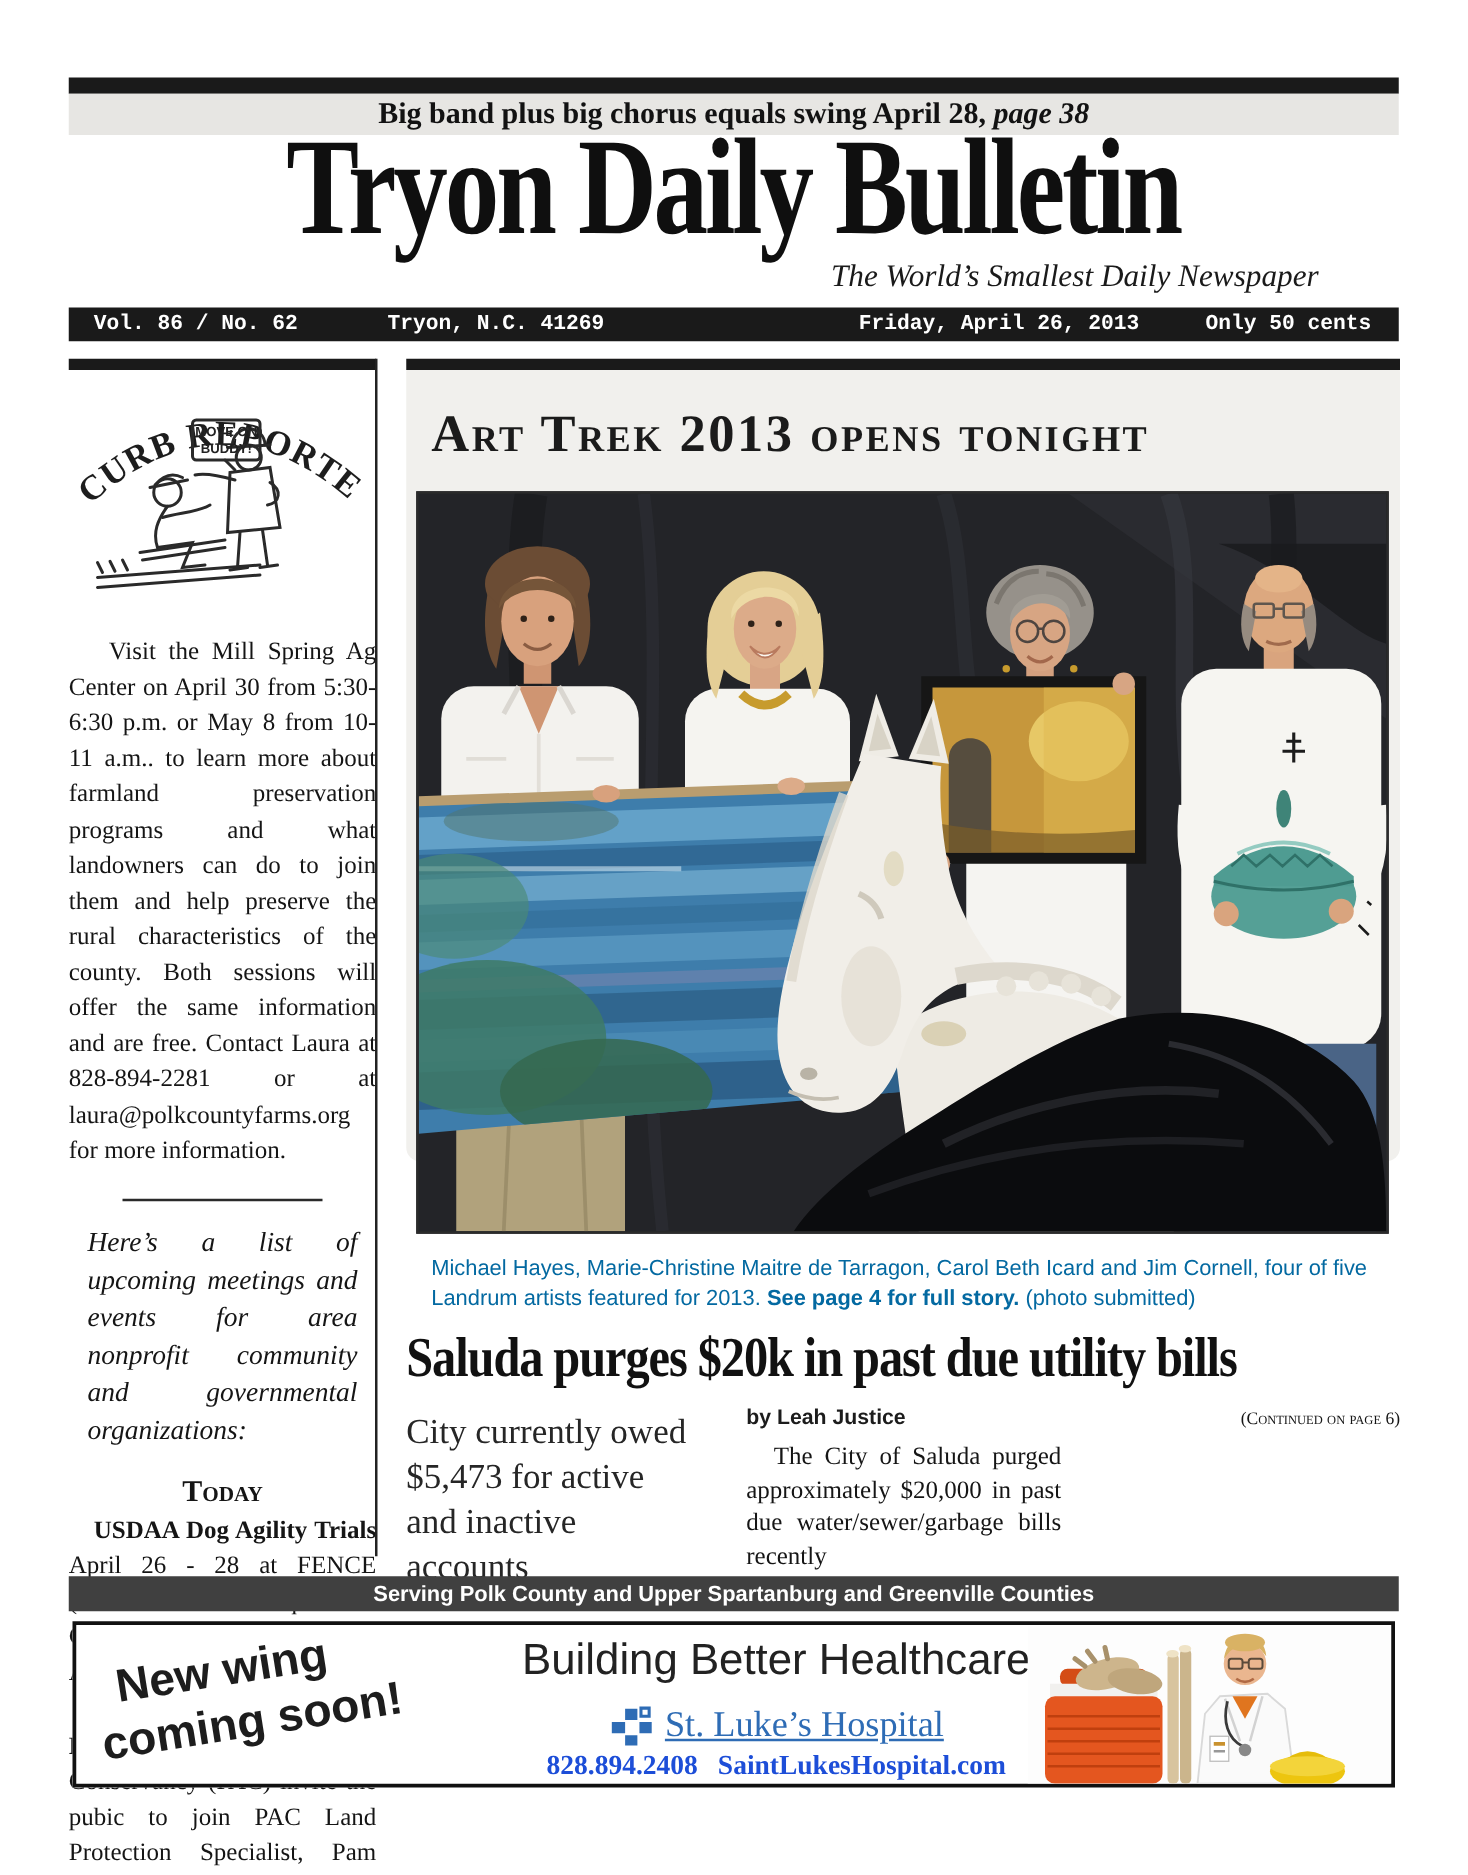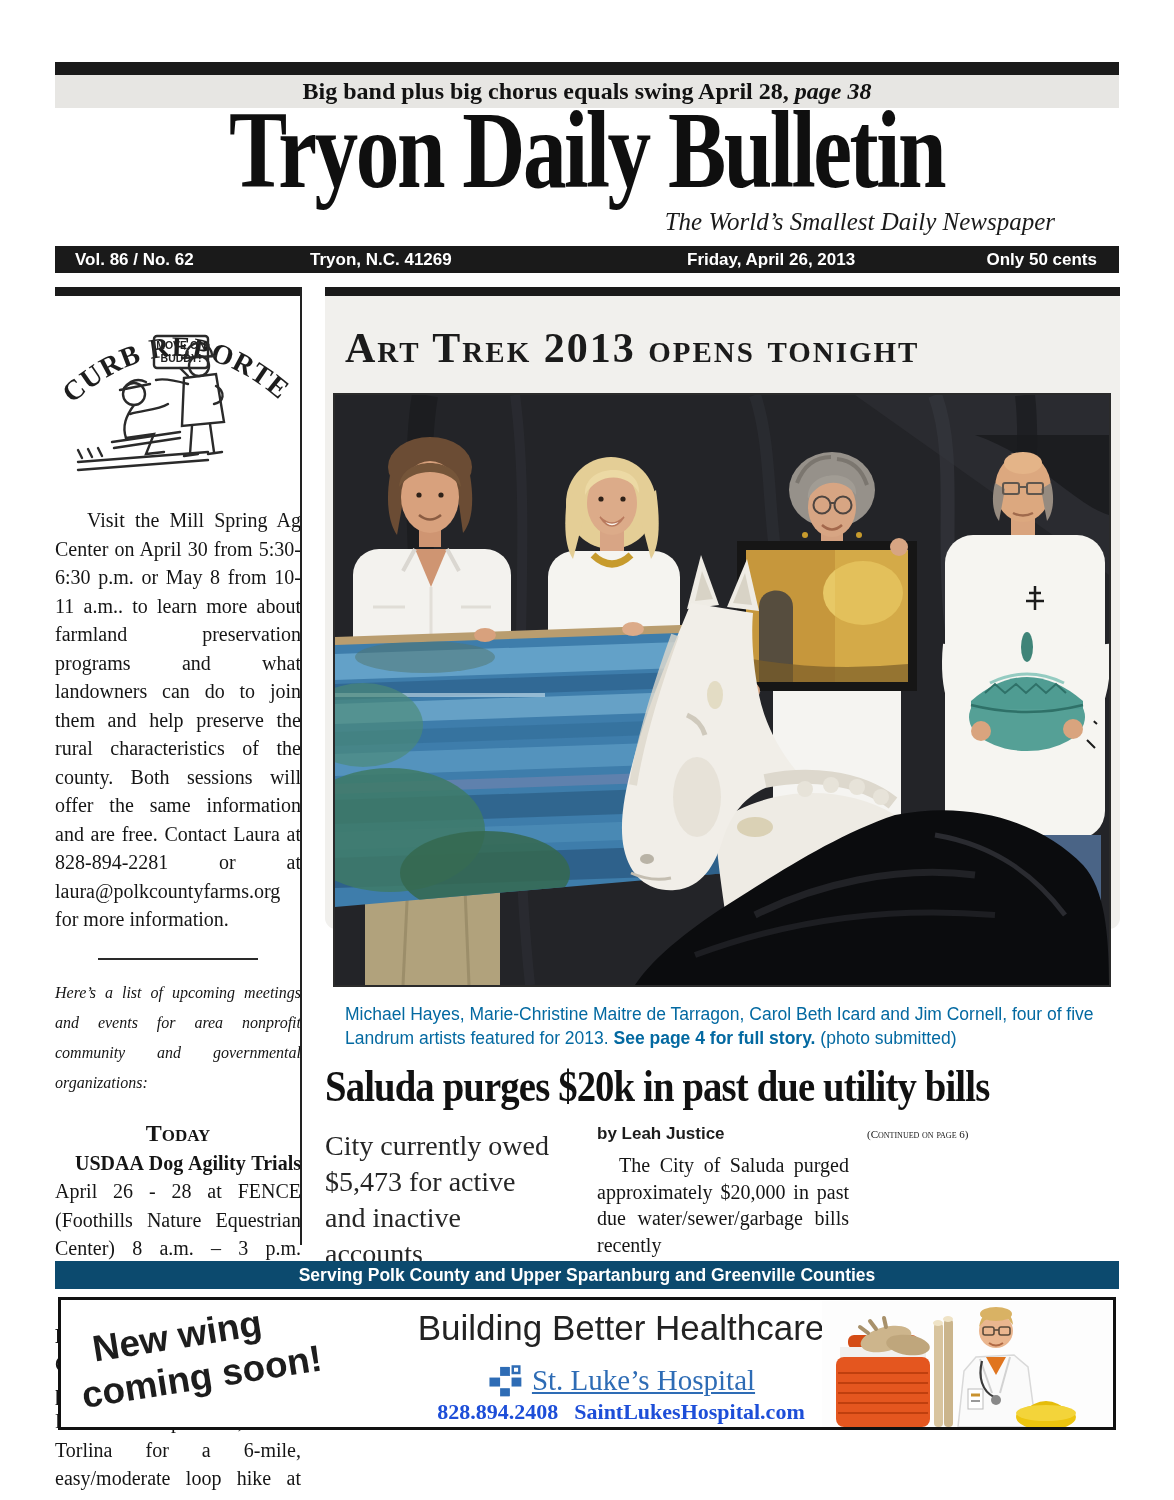--- a/index.html
+++ b/index.html
@@ -9,29 +9,29 @@
   .top-rule{left:55px;top:62px;width:1064px;height:13px;background:#1a1a1a;}
   .skyline{left:55px;top:75px;width:1064px;height:33px;background:#e7e6e3;text-align:center;
            font-weight:bold;font-size:24px;line-height:33px;color:#121212;}
   .skyline .pg{font-style:italic;}
   .masthead{left:55px;top:96px;width:1064px;text-align:center;}
   .masthead .inner{display:inline-block;font-weight:bold;font-size:104px;line-height:108px;
            letter-spacing:-3px;color:#0f0f0f;transform:scale(.84,1.06);transform-origin:50% 50%;white-space:nowrap;}
   .tagline{left:55px;top:208px;width:1000px;text-align:right;font-style:italic;font-size:25px;color:#1a1a1a;}
   .info-bar{left:55px;top:246px;width:1064px;height:27px;background:#1a1a1a;color:#fff;
            font-family:"Liberation Sans",sans-serif;font-weight:bold;font-size:17px;line-height:27px;}
-  .info-bar span{position:absolute;white-space:nowrap;}
+  .info-bar span{position:absolute;white-space:nowrap;font-family:Liberation Mono, monospace;}
   .ib-vol{left:20px;} .ib-city{left:255px;} .ib-date{left:632px;} .ib-price{right:22px;}
   
   .left-col{left:55px;top:287px;width:246px;}
   .col-bar{height:9px;background:#1a1a1a;}
   .curb-wrap{margin:6px auto 0;width:240px;}
   .lc-para{margin:14px 0 0;font-size:20px;line-height:28.5px;text-align:justify;text-indent:32px;}
   .lc-rule{width:160px;height:0;border-top:2px solid #2a2a2a;margin:24px auto 0;}
-  .lc-intro{margin:18px 0 0;font-style:italic;font-size:16px;line-height:30px;text-align:justify;}
+  .lc-intro{margin:18px 15px 0;font-style:italic;font-size:22px;line-height:30px;text-align:justify;}
   .lc-today{margin:22px 0 0;text-align:center;font-weight:bold;font-variant:small-caps;font-size:24px;}
   .lc-item{margin:2px 0 0;font-size:20px;line-height:28.5px;text-align:justify;text-indent:20px;}
   .lc-item .lead{font-weight:bold;}
   .v-rule{left:300px;top:287px;width:2px;height:958px;background:#222;}
   
   .main-area{left:325px;top:287px;width:795px;height:642px;background:#f1f0ed;border-radius:11px;}
   .main-bar{height:9px;background:#1a1a1a;}
   .art-headline{margin:28px 0 0 20px;font-weight:bold;font-variant:small-caps;font-size:42px;
            letter-spacing:2px;color:#1b1b1b;}
   .photo-frame{position:absolute;left:8px;top:106px;width:778px;height:594px;border:2px solid #2b2b2b;
@@ -46,23 +46,23 @@
   .sal-headline .inner{display:inline-block;font-weight:bold;font-size:45px;letter-spacing:-1px;
            color:#111;transform:scaleX(.86);transform-origin:0 50%;white-space:nowrap;}
   .sal-cols{position:relative;margin-top:12px;height:130px;}
   .sal-sub{position:absolute;left:0;top:4px;width:232px;font-size:28px;line-height:36px;color:#262626;}
   .sal-c2{position:absolute;left:272px;top:0;width:252px;}
   .sal-by{font-family:"Liberation Sans",sans-serif;font-weight:bold;font-size:17px;color:#1c1c1c;}
   .sal-c2 p,.sal-c3 p{margin:8px 0 0;font-size:20px;line-height:26.5px;text-align:justify;}
   .sal-c2 p{text-indent:22px;}
   .sal-c3{position:absolute;left:542px;top:0;width:253px;}
   .sal-c3 p{margin-top:2px;}
-  .sal-cont{margin-top:4px;font-variant:small-caps;font-size:11px;}
-  
-  .serving{left:55px;top:1261px;width:1064px;height:28px;background:#0c4a6e;color:#fff;text-align:center;
+  .sal-cont{margin-top:4px;text-align:right;font-variant:small-caps;font-size:14px;}
+  
+  .serving{left:55px;top:1261px;width:1064px;height:28px;background:#404040;color:#fff;text-align:center;
            font-family:"Liberation Sans",sans-serif;font-weight:bold;font-size:17.5px;line-height:28px;}
   .ad-box{left:58px;top:1297px;width:1058px;height:133px;border:3px solid #111;box-sizing:border-box;
            background:#fff;overflow:hidden;}
   .ad-tilt{position:absolute;left:34px;top:10px;transform:rotate(-9deg);font-family:"Liberation Sans",sans-serif;
            font-weight:bold;color:#1d1d1d;font-size:37px;line-height:44px;white-space:nowrap;}
   .ad-tilt .t2{margin-left:-18px;display:block;}
   .ad-center{position:absolute;left:300px;top:0;width:520px;text-align:center;}
   .ad-heading{margin-top:8px;font-family:"Liberation Sans",sans-serif;font-size:35px;color:#222;}
   .ad-logo-row{margin-top:14px;display:flex;align-items:center;justify-content:center;gap:9px;}
   .ad-hospital{font-size:29px;color:#2e6cb5;text-decoration:underline;}

